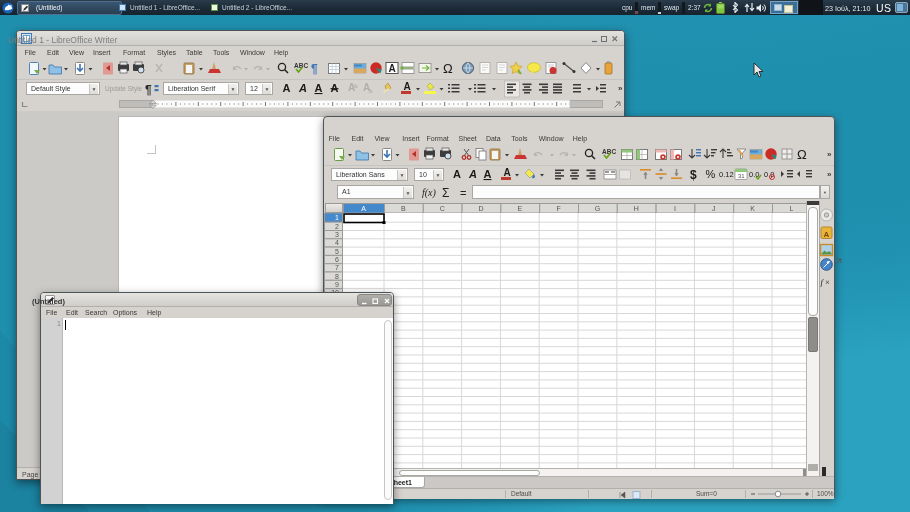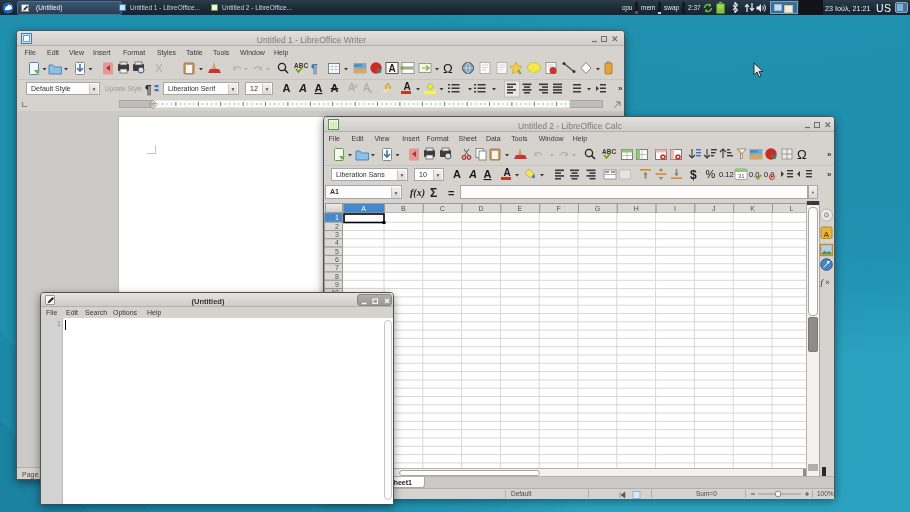--- a/index.html
+++ b/index.html
@@ -1,20 +1,20 @@
 <!DOCTYPE html>
 <html><head><meta charset="utf-8"><style>
 *{margin:0;padding:0;box-sizing:border-box;-webkit-font-smoothing:antialiased;}
 html,body{width:910px;height:512px;overflow:hidden;}
 body{background:#1f8fae;font-family:"Liberation Sans",sans-serif;position:relative;}
 #wp{position:absolute;left:0;top:0;width:910px;height:512px;}
 .abs{position:absolute;}
 .win{position:absolute;border:1px solid #4e5456;border-radius:4px 4px 0 0;box-shadow:0 3px 8px rgba(0,0,0,.45);background:#d6d2ce;}
 .tb{position:absolute;left:0;top:0;right:0;height:15px;background:linear-gradient(#e3e1dd,#cfcdc9);border-bottom:1px solid #b2b0ac;border-radius:3px 3px 0 0;}
-.ttl{position:absolute;top:3.5px;left:-9px;width:100%;text-align:center;font-size:8.5px;color:#7e7e7e;}
+.ttl{position:absolute;top:3.5px;left:-9px;width:100%;font-size:8.5px;color:#7e7e7e;}
 .mi{position:absolute;font-size:7px;color:#3a3a3a;white-space:nowrap;}
 .cmb{position:absolute;background:#fdfdfd;border:1px solid #a9a7a3;height:13px;font-size:7px;color:#333;padding:2px 0 0 4px;overflow:hidden;}
 .ca{position:absolute;right:1px;top:1px;width:9px;height:11px;background:linear-gradient(#f2f0ec,#dcdad6);border-left:1px solid #c8c6c2;color:#555;font-size:5px;text-align:center;line-height:11px;}
 .dd{position:absolute;width:10px;height:13px;background:linear-gradient(#f4f2ee,#dad8d4);border:1px solid #a9a7a3;color:#555;font-size:5px;text-align:center;line-height:13px;}
 </style></head><body>
 <svg id="wp" width="910" height="512">
     <rect width="910" height="512" fill="#1f8fae"></rect>
     <defs>
       <radialGradient id="gbr" cx="1.05" cy="1.1" r="0.75">
         <stop offset="0.55" stop-color="#2ba3c0"></stop>
@@ -312,32 +312,20 @@
 </div>
 <div class="abs" style="left:0;top:80px;width:607px;height:356px;background:#cbcac6;overflow:hidden;">
 <div class="abs" style="left:101px;top:5px;width:484px;height:500px;background:#fff;border:1px solid #b9b7b3;"></div>
 <div class="abs" style="left:130px;top:34px;width:9px;height:9px;border-right:1px solid #c4c4c4;border-bottom:1px solid #c4c4c4;"></div>
 </div>
 <div class="abs" style="left:0;top:436px;width:607px;height:12px;border-top:1px solid #b2b0ac;background:#d6d2ce;">
       <div class="abs" style="left:5px;top:2.5px;font-size:7px;color:#4a4a4a;">Page 1 of 1</div>
     </div>
 </div>
 <div class="win" style="left:323px;top:116px;width:512px;height:382px;z-index:2;">
-<div class="tb">
-      <svg class="abs" style="left:4px;top:2px;" width="11" height="11">
-        <rect x="0.5" y="0.5" width="10" height="10" fill="#eef6e4" stroke="#5e9443"></rect>
-        <path d="M3 2.5v7M5.5 2.5v7M8 2.5v7" stroke="#b9d8a0" stroke-width="1"></path>
-      </svg>
-      <div class="ttl">Untitled 2 - LibreOffice Calc</div>
-      <svg class="abs" style="right:2px;top:4px;" width="28" height="8">
-        <path d="M1 6.5h5" stroke="#707070" stroke-width="1.2" fill="none"></path>
-        <rect x="10.5" y="1.5" width="5" height="5" stroke="#707070" fill="none"></rect>
-        <path d="M21.5 1.5l4.5 4.5M26 1.5l-4.5 4.5" stroke="#707070" stroke-width="1.1"></path>
-      </svg>
-    </div>
 <div class="abs" style="left:0;top:18px;width:510px;height:11px;">
       <span class="mi" style="left:4.6px;top:0;">File</span>
       <span class="mi" style="left:27.5px;top:0;">Edit</span>
       <span class="mi" style="left:50.4px;top:0;">View</span>
       <span class="mi" style="left:78.3px;top:0;">Insert</span>
       <span class="mi" style="left:102.6px;top:0;">Format</span>
       <span class="mi" style="left:134.5px;top:0;">Sheet</span>
       <span class="mi" style="left:161.9px;top:0;">Data</span>
       <span class="mi" style="left:187.2px;top:0;">Tools</span>
       <span class="mi" style="left:214.7px;top:0;">Window</span>
@@ -473,21 +461,21 @@
         <rect x="463" y="4" width="6" height="1.4" fill="#3a3a3a"></rect>
         <rect x="463" y="7" width="6" height="1.4" fill="#3a3a3a"></rect>
         <rect x="463" y="10" width="6" height="1.4" fill="#3a3a3a"></rect>
         <path d="M476 11V5l-3 3z" fill="#3a3a3a"></path>
         <rect x="482" y="4" width="6" height="1.4" fill="#3a3a3a"></rect>
         <rect x="482" y="7" width="6" height="1.4" fill="#3a3a3a"></rect>
         <rect x="482" y="10" width="6" height="1.4" fill="#3a3a3a"></rect>
         <text x="503" y="11" font-size="8" font-weight="bold" fill="#3a3a3a">»</text>
       </svg>
 </div>
-<div class="abs" style="left:0;top:67px;width:510px;height:17px;font-weight:bold;">
+<div class="abs" style="left:12px;top:67px;width:510px;height:17px;">
 <div class="cmb" style="left:1px;top:1px;width:77px;height:14px;">A1<span class="ca" style="height:12px;line-height:12px;">▼</span></div>
 <svg class="abs" style="left:86px;top:1px;" width="52" height="15">
         <text x="0" y="11" font-size="10" font-style="italic" font-family="Liberation Serif" fill="#222">f(x)</text>
         <text x="20" y="12" font-size="12" fill="#222">Σ</text>
         <text x="38" y="12" font-size="11" fill="#222">=</text>
       </svg>
 <div class="cmb" style="left:136px;top:1px;width:348px;height:14px;"></div>
 <div class="dd" style="left:484px;top:1px;height:14px;width:10px;font-size:4px;">▼</div>
 <svg class="abs" style="left:499px;top:73px;" width="8" height="8">
         <path d="M1 7L6 2M6 2h-4M6 2v4" stroke="#555" stroke-width="1" fill="none"></path>
@@ -755,21 +743,21 @@
     </svg>
 <svg class="abs" style="left:756px;top:2.5px;" width="11" height="10">
       <path d="M0.5 3.5h2L5 1v8L2.5 6.5h-2z" fill="#e8eef2"></path>
       <path d="M6.5 3a3 3 0 0 1 0 4M8 1.5a5 5 0 0 1 0 7" stroke="#e8eef2" stroke-width="1" fill="none"></path>
     </svg>
 <div class="abs" style="left:770px;top:1px;width:28px;height:13px;background:#3c6f93;border:1px solid #74a5c8;">
       <div class="abs" style="left:3px;top:2px;width:8px;height:7px;background:#c8dcea;border:1px solid #8fb4d2;"></div>
       <div class="abs" style="left:13px;top:3px;width:9px;height:8px;background:#f2efd8;border:1px solid #c8c4a0;"></div>
     </div>
 <div class="abs" style="left:799px;top:0;width:24px;height:15px;background:#101317;"></div>
-<div class="abs" style="left:825px;top:4px;font-size:7.2px;color:#e6ecf0;">23 Ιούλ, 21:21</div>
+<div class="abs" style="left:825px;top:4px;font-size:7.2px;color:#e6ecf0;">23 Ιούλ, 21:10</div>
 <div class="abs" style="left:876px;top:1.5px;font-size:10.5px;font-weight:normal;color:#fff;letter-spacing:0.5px;">US</div>
 <svg class="abs" style="left:895px;top:1.5px;" width="13" height="12">
       <rect x="0.5" y="0.5" width="12" height="10" rx="1.5" fill="#4a7398" stroke="#8fa8ba"></rect>
       <rect x="2" y="2" width="6" height="7" fill="#7fb3d8"></rect>
     </svg>
 </div>
 <svg class="abs" style="left:753px;top:62px;z-index:40;" width="12" height="17">
     <path d="M1 1v12l3-3 2 5 2-1-2-4.5h4z" fill="#e8e8e8" stroke="#222" stroke-width="0.9"></path>
   </svg>
 </body></html>

